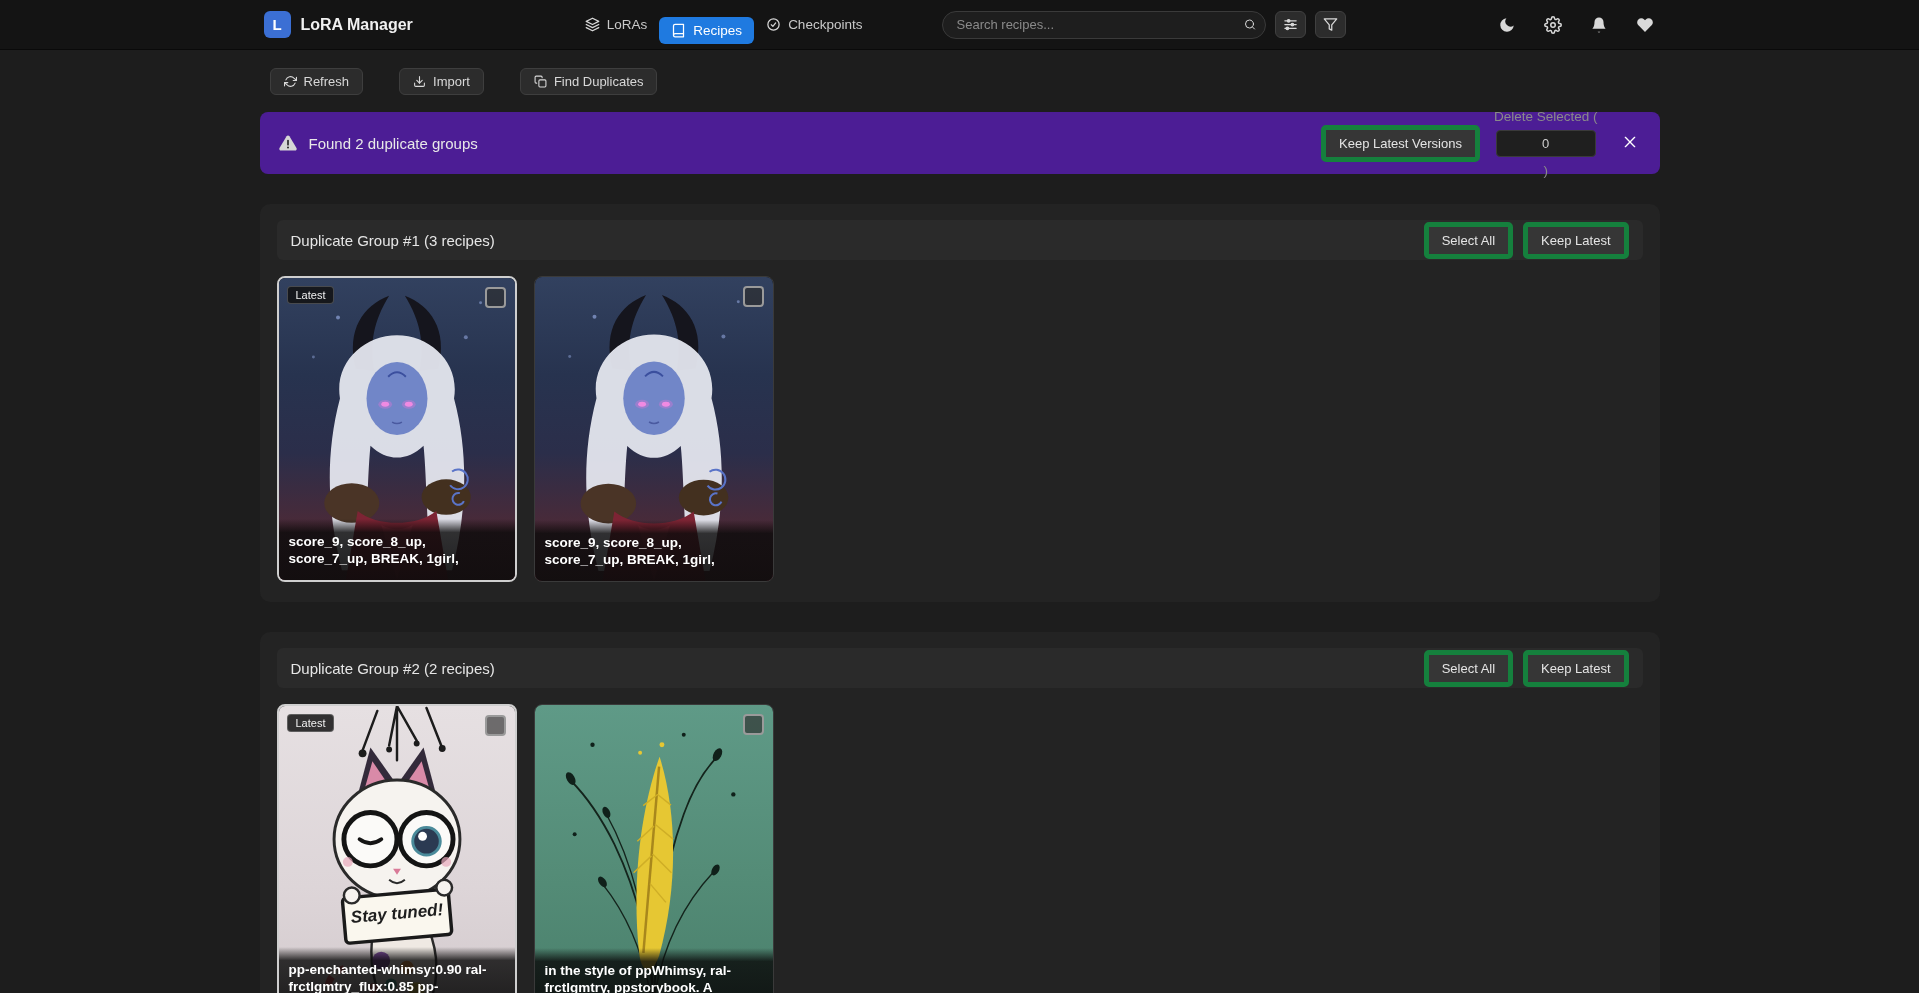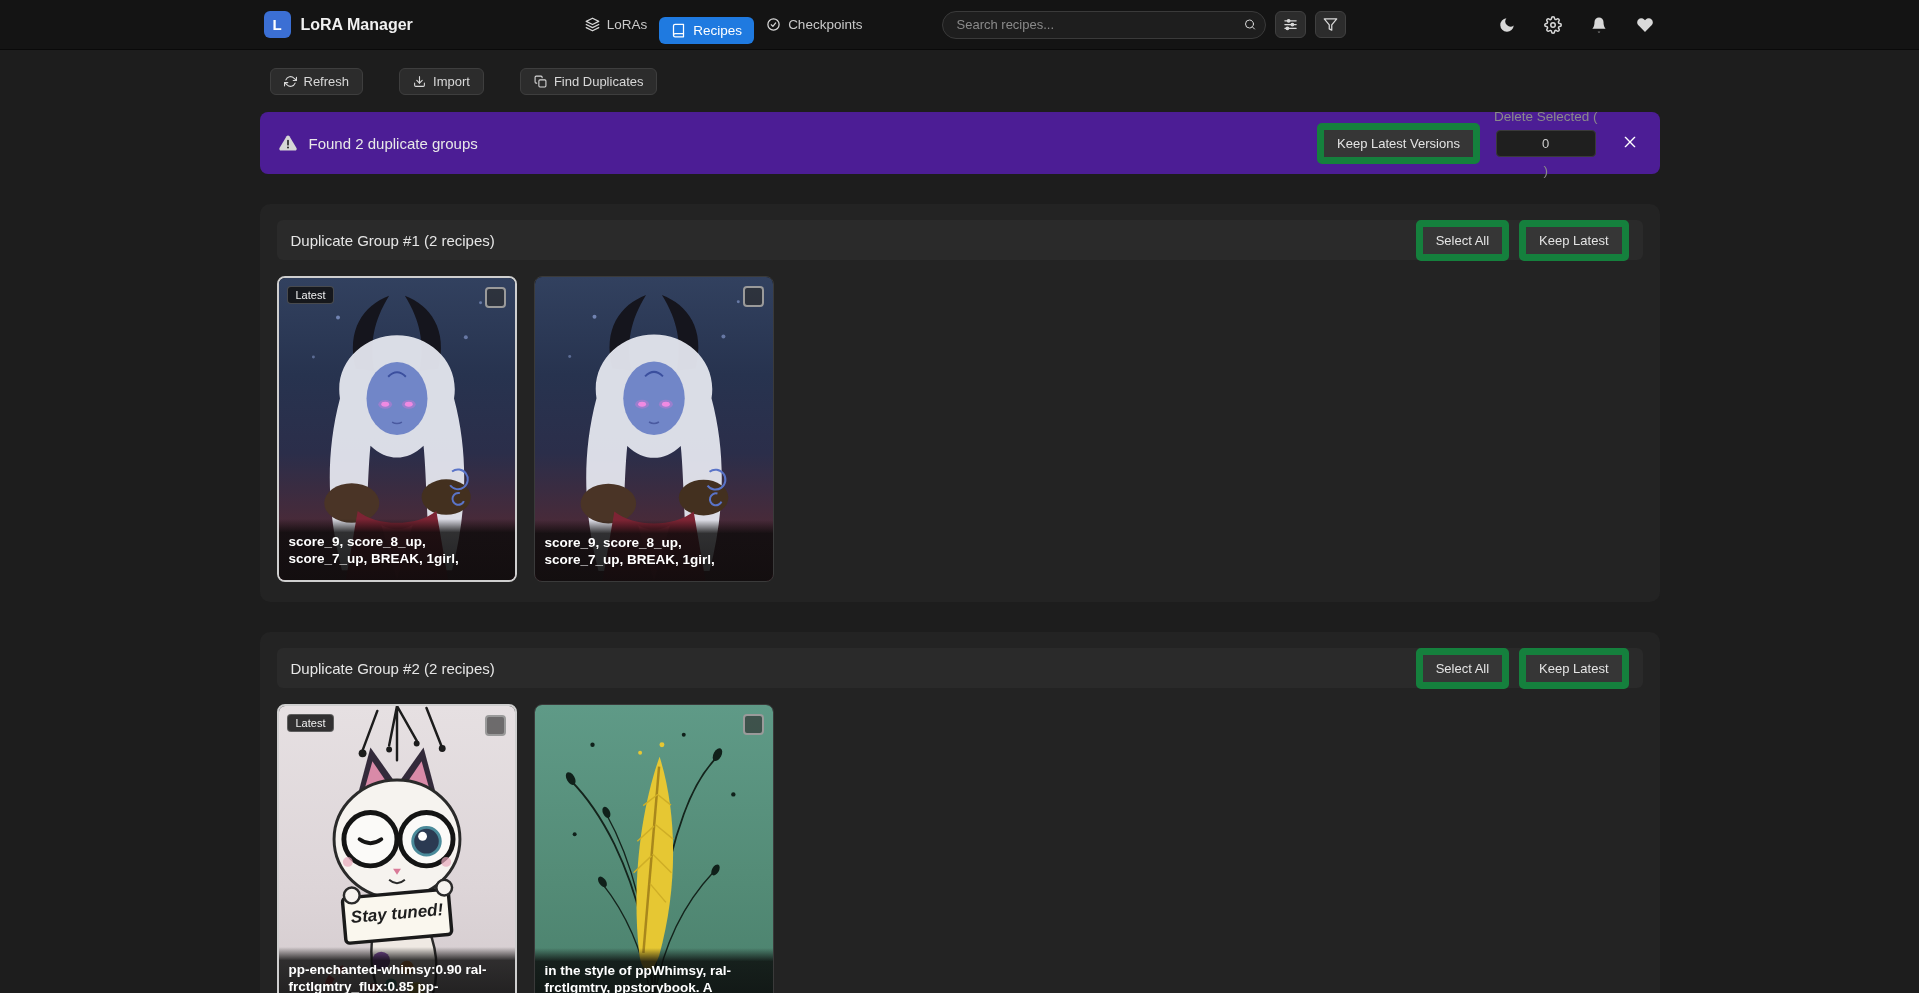--- a/index.html
+++ b/index.html
@@ -73,21 +73,21 @@
     font-family: "Liberation Sans", sans-serif;
   }
 
   .banner {
     margin-top: 17px; height: 62px; background: #4c1d95; border-radius: 8px;
     display: flex; align-items: center; padding: 0 18px;
   }
   .banner-left { display: flex; align-items: center; gap: 11px; font-size: 15px; color: #e8e8e8; }
   .banner-right { margin-left: auto; display: flex; align-items: center; gap: 14px; }
   .gray-btn {
-    background: #363636; border: 7px solid #15803d; border-radius: 5px;
+    background: #363636; border: 5px solid #15803d; border-radius: 5px;
     color: #e4e4e4; font-size: 13px; padding: 6px 13px; cursor: pointer;
     font-family: "Liberation Sans", sans-serif; white-space: nowrap;
   }
   .delete-group { display: flex; align-items: center; gap: 6px; color: #8a8a8a; font-size: 13.5px; flex-direction: column; }
   .count-input {
     width: 100px; height: 27px; background: #1f1f1f; border: 1px solid #3a3a3a;
     border-radius: 4px; color: #cfcfcf; font-size: 13px; text-align: center;
     outline: none; font-family: "Liberation Sans", sans-serif;
   }
   .close-btn { background: transparent; border: none; cursor: pointer; padding: 4px; margin-left: 6px; }
@@ -282,21 +282,21 @@
         <svg class="fi white" width="16" height="16" viewBox="0 0 24 24">
           <line x1="5" y1="5" x2="19" y2="19"></line>
           <line x1="19" y1="5" x2="5" y2="19"></line>
         </svg>
       </button>
     </div>
   </div>
 
   <section class="panel">
     <div class="panel-header">
-      <span class="panel-title">Duplicate Group #1 (2 recipes)</span>
+      <span class="panel-title">Duplicate Group #1 (3 recipes)</span>
       <div class="panel-actions">
         <button class="gray-btn">Select All</button>
         <button class="gray-btn">Keep Latest</button>
       </div>
     </div>
     <div class="cards">
 
       <div class="card latest">
         <div class="card-img img-demon">
           <svg viewBox="0 0 240 306" preserveAspectRatio="none">

